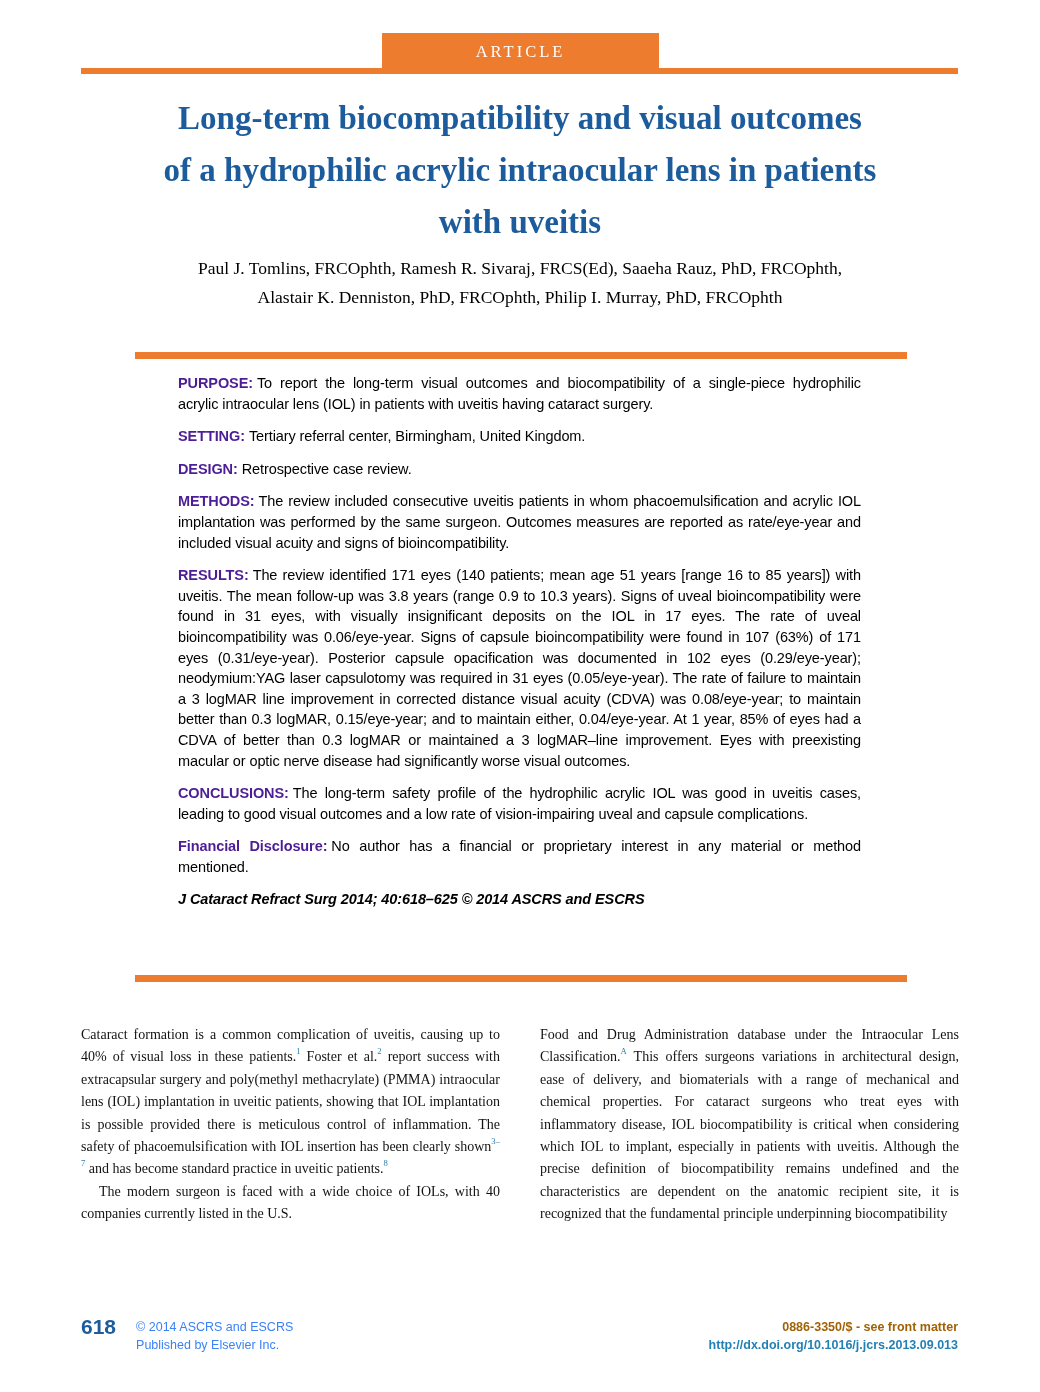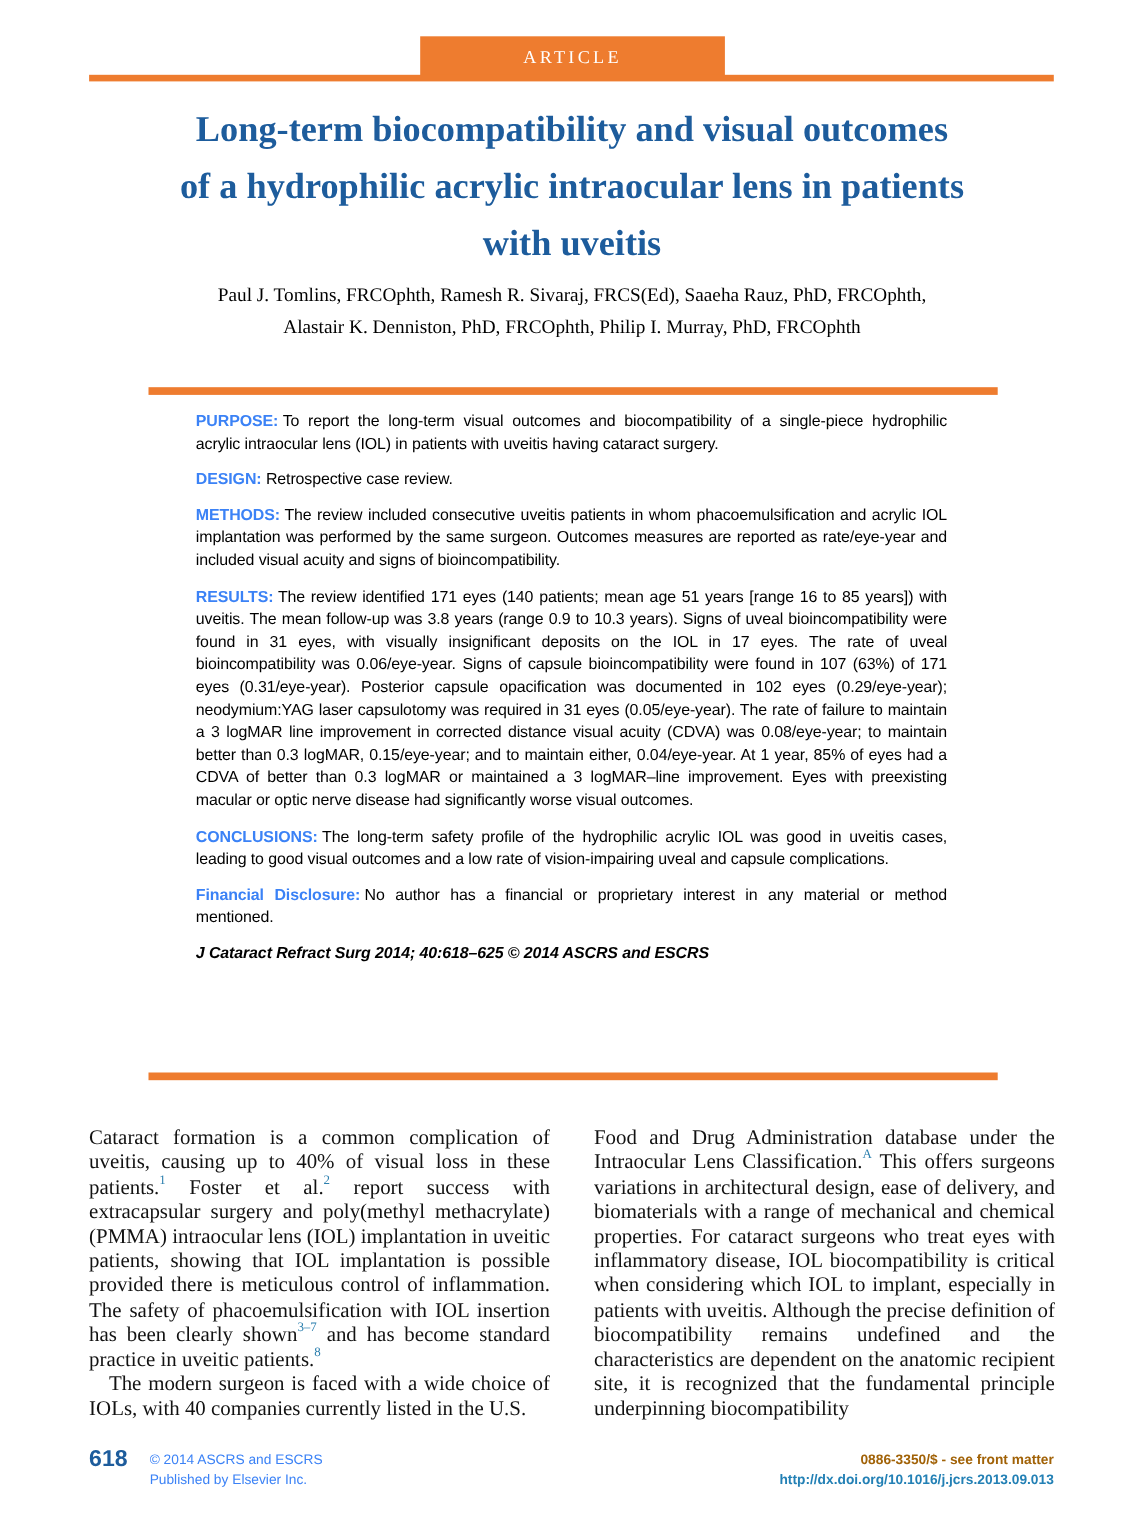--- a/index.html
+++ b/index.html
@@ -38,28 +38,28 @@
     position:absolute;left:135px;top:352px;width:772px;height:630px;
     box-sizing:border-box;
     border-top:7px solid #EE7C2F;border-bottom:7px solid #EE7C2F;
     padding:14px 46px 0 43px;
     overflow:hidden;
     font-family:"Liberation Sans", sans-serif;
     font-size:14.5px;line-height:20.6px;letter-spacing:-0.1px;
     color:#000000;
   }
   .abs-p{margin:0 0 12px 0;text-align:justify;}
-  .abs-label{font-weight:bold;color:#3b82f6;margin-right:4px;}
+  .abs-label{font-weight:bold;color:#4c1d95;margin-right:4px;}
   .citation{font-style:italic;font-weight:bold;text-align:left;}
   
   .cols{
     position:absolute;left:81px;top:1024px;width:878px;
     display:flex;gap:40px;
   }
-  .col{width:419px;font-size:19px;line-height:22.4px;text-align:justify;color:#121212;}
+  .col{width:419px;font-size:14px;line-height:22.4px;text-align:justify;color:#121212;}
   .col p{margin:0;}
   .col p.indent{text-indent:18px;}
   sup{
     font-size:0.62em;line-height:0;color:#2B7FAE;font-weight:normal;
     position:relative;top:-0.15em;
   }
   
   .footer-left{
     position:absolute;left:81px;top:1318px;
     display:flex;align-items:flex-start;gap:20px;
@@ -94,20 +94,23 @@
   <div class="authors">
     <div>Paul J. Tomlins, FRCOphth, Ramesh R. Sivaraj, FRCS(Ed), Saaeha Rauz, PhD, FRCOphth,</div>
     <div>Alastair K. Denniston, PhD, FRCOphth, Philip I. Murray, PhD, FRCOphth</div>
   </div>
 
   <div class="abstract">
     <p class="abs-p">
       <span class="abs-label">PURPOSE:</span><span>To report the long-term visual outcomes and biocompatibility of a single-piece hydrophilic acrylic intraocular lens (IOL) in patients with uveitis having cataract surgery.</span>
     </p>
     <p class="abs-p">
+      <span class="abs-label">SETTING:</span><span>Tertiary referral center, Birmingham, United Kingdom.</span>
+    </p>
+    <p class="abs-p">
       <span class="abs-label">DESIGN:</span><span>Retrospective case review.</span>
     </p>
     <p class="abs-p">
       <span class="abs-label">METHODS:</span><span>The review included consecutive uveitis patients in whom phacoemulsification and acrylic IOL implantation was performed by the same surgeon. Outcomes measures are reported as rate/eye-year and included visual acuity and signs of bioincompatibility.</span>
     </p>
     <p class="abs-p">
       <span class="abs-label">RESULTS:</span><span>The review identified 171 eyes (140 patients; mean age 51 years [range 16 to 85 years]) with uveitis. The mean follow-up was 3.8 years (range 0.9 to 10.3 years). Signs of uveal bioincompatibility were found in 31 eyes, with visually insignificant deposits on the IOL in 17 eyes. The rate of uveal bioincompatibility was 0.06/eye-year. Signs of capsule bioincompatibility were found in 107 (63%) of 171 eyes (0.31/eye-year). Posterior capsule opacification was documented in 102 eyes (0.29/eye-year); neodymium:YAG laser capsulotomy was required in 31 eyes (0.05/eye-year). The rate of failure to maintain a 3 logMAR line improvement in corrected distance visual acuity (CDVA) was 0.08/eye-year; to maintain better than 0.3 logMAR, 0.15/eye-year; and to maintain either, 0.04/eye-year. At 1 year, 85% of eyes had a CDVA of better than 0.3 logMAR or maintained a 3 logMAR–line improvement. Eyes with preexisting macular or optic nerve disease had significantly worse visual outcomes.</span>
     </p>
     <p class="abs-p">
       <span class="abs-label">CONCLUSIONS:</span><span>The long-term safety profile of the hydrophilic acrylic IOL was good in uveitis cases, leading to good visual outcomes and a low rate of vision-impairing uveal and capsule complications.</span>

